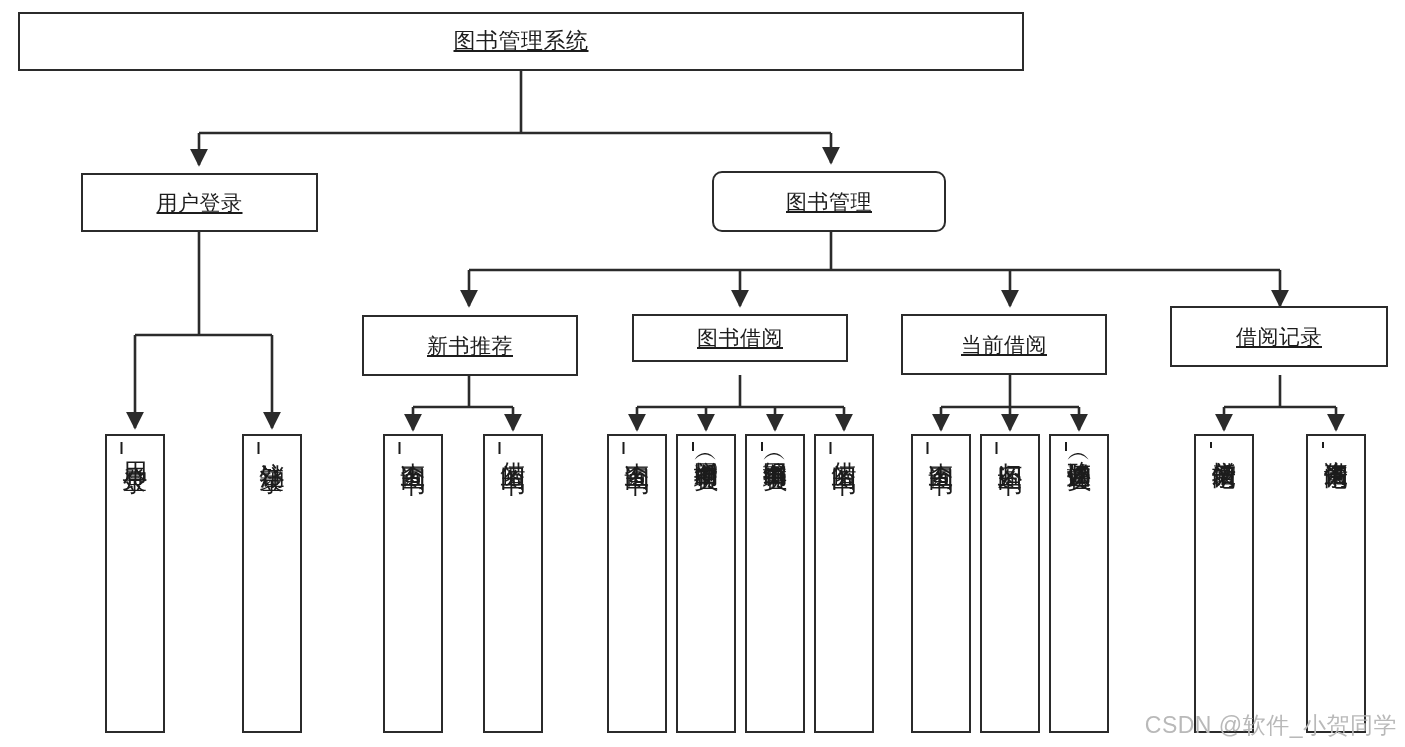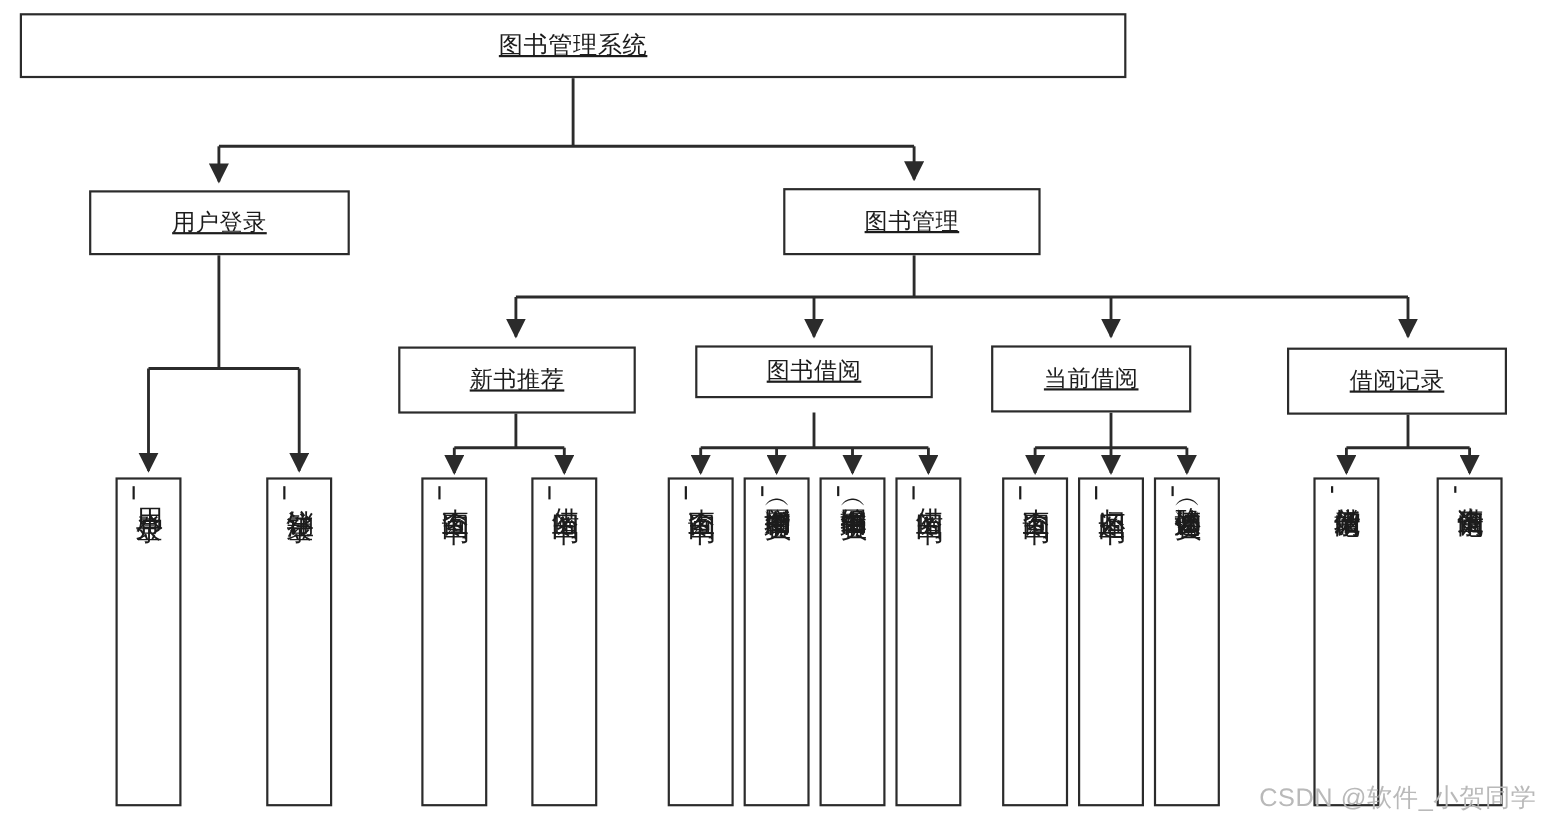--- a/index.html
+++ b/index.html
@@ -137,37 +137,37 @@
   </svg>
 
   <div class="node horiz root" style="left:18px; top:12px; width:1006px; height:59px;">
     <span class="label">图书管理系统</span>
   </div>
 
   <div class="node horiz" style="left:81px; top:173px; width:237px; height:59px;">
     <span class="label">用户登录</span>
   </div>
 
-  <div class="node horiz" style="left:712px; top:171px; width:234px; height:61px;">
+  <div class="node horiz" style="left:712px; top:171px; width:234px; height:61px;border-radius:10px;">
     <span class="label">图书管理</span>
   </div>
 
   <div class="node horiz" style="left:362px; top:315px; width:216px; height:61px;">
     <span class="label">新书推荐</span>
   </div>
 
   <div class="node horiz" style="left:632px; top:314px; width:216px; height:48px;">
     <span class="label">图书借阅</span>
   </div>
 
-  <div class="node horiz" style="left:901px; top:314px; width:182px; height:61px;">
+  <div class="node horiz" style="left:901px; top:314px; width:206px; height:61px;">
     <span class="label">当前借阅</span>
   </div>
 
-  <div class="node horiz" style="left:1170px; top:316px; width:200px; height:61px;">
+  <div class="node horiz" style="left:1170px; top:306px; width:218px; height:61px;">
     <span class="label">借阅记录</span>
   </div>
 
   <div class="node vert" style="left:105px; top:434px; width:60px; height:299px;">
     <span class="label">用户登录</span>
   </div>
 
   <div class="node vert" style="left:242px; top:434px; width:60px; height:299px;">
     <span class="label">注销登录</span>
   </div>

